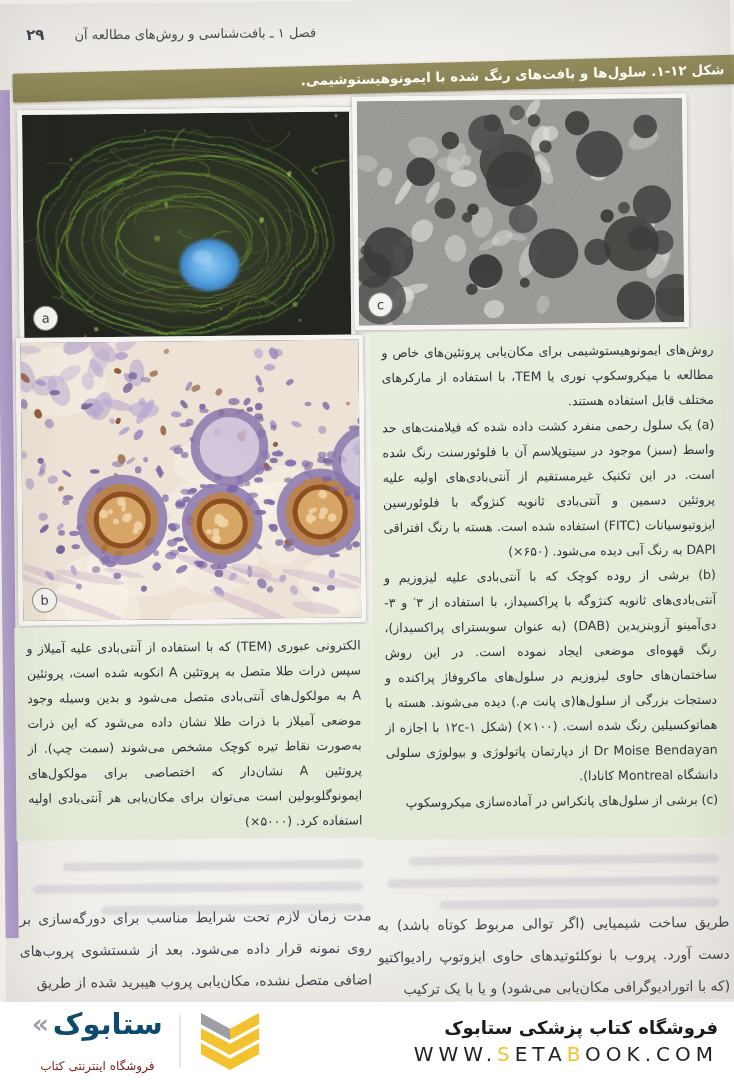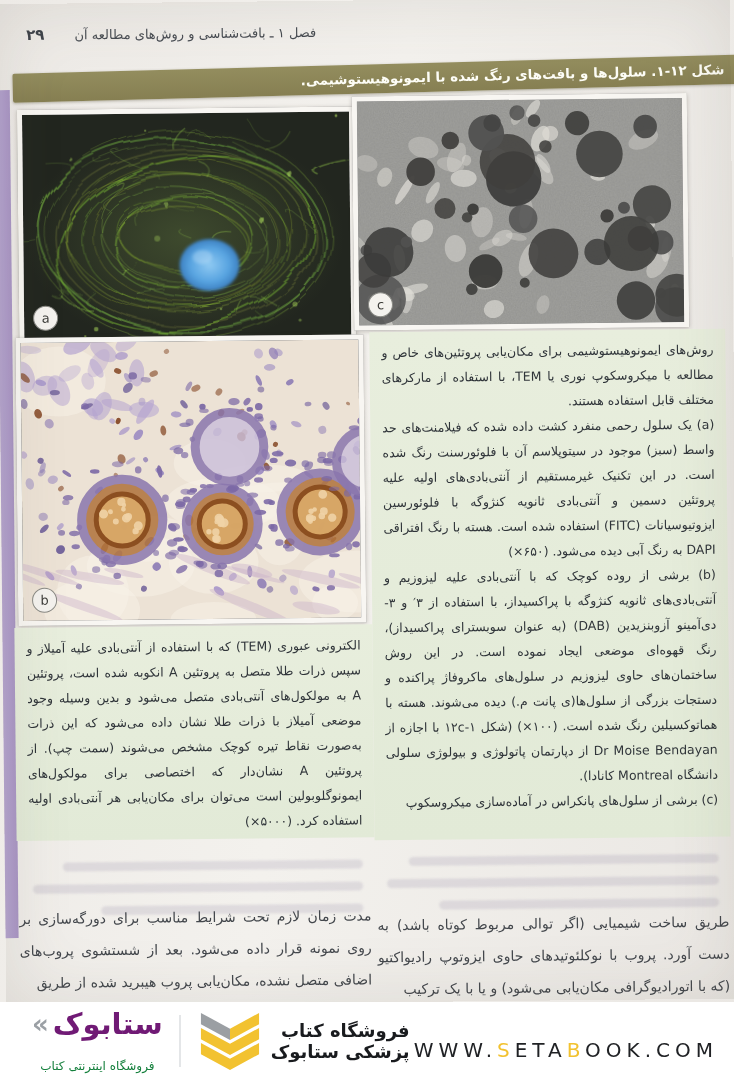--- a/index.html
+++ b/index.html
@@ -50,24 +50,24 @@
   .bt-left{left:14px;top:899px;width:352px;}
   .bt-right{left:372px;top:909px;width:352px;}
 
   
   .footer{position:absolute;left:0;bottom:0;width:734px;height:78px;background:#ffffff;
           display:flex;align-items:center;justify-content:space-between;padding:0 16px 0 32px;box-sizing:border-box;}
   .logo{display:flex;align-items:center;gap:16px;}
   .wordmark{display:flex;flex-direction:column;align-items:center;}
   .wm-row{display:flex;align-items:center;gap:4px;direction:ltr;}
   .wm-arrow{color:#9ba0a5;font-size:26px;font-weight:bold;line-height:1;}
-  .wm-text{color:#701a75;font-size:29px;font-weight:bold;line-height:1.05;}
-  .wm-tag{color:#15803d;font-size:12px;margin-top:20px;direction:rtl;}
+  .wm-text{color:#0c4a6e;font-size:29px;font-weight:bold;line-height:1.05;}
+  .wm-tag{color:#7f1d1d;font-size:12px;margin-top:20px;direction:rtl;}
   .logo-div{width:2px;height:52px;background:#e4e6e8;}
-  .brandright{display:flex;flex-direction:row;align-items:flex-end;gap:4px;}
+  .brandright{display:flex;flex-direction:column;align-items:flex-end;gap:4px;}
   .store{direction:rtl;font-size:18px;font-weight:bold;color:#191b1e;}
   .url{font-size:20px;font-weight:normal;letter-spacing:5px;color:#202225;}
   .u-y{color:#f2c230;}
 </style>
 </head>
 <body>
 
 <div class="page">
   <div class="photo">
 

